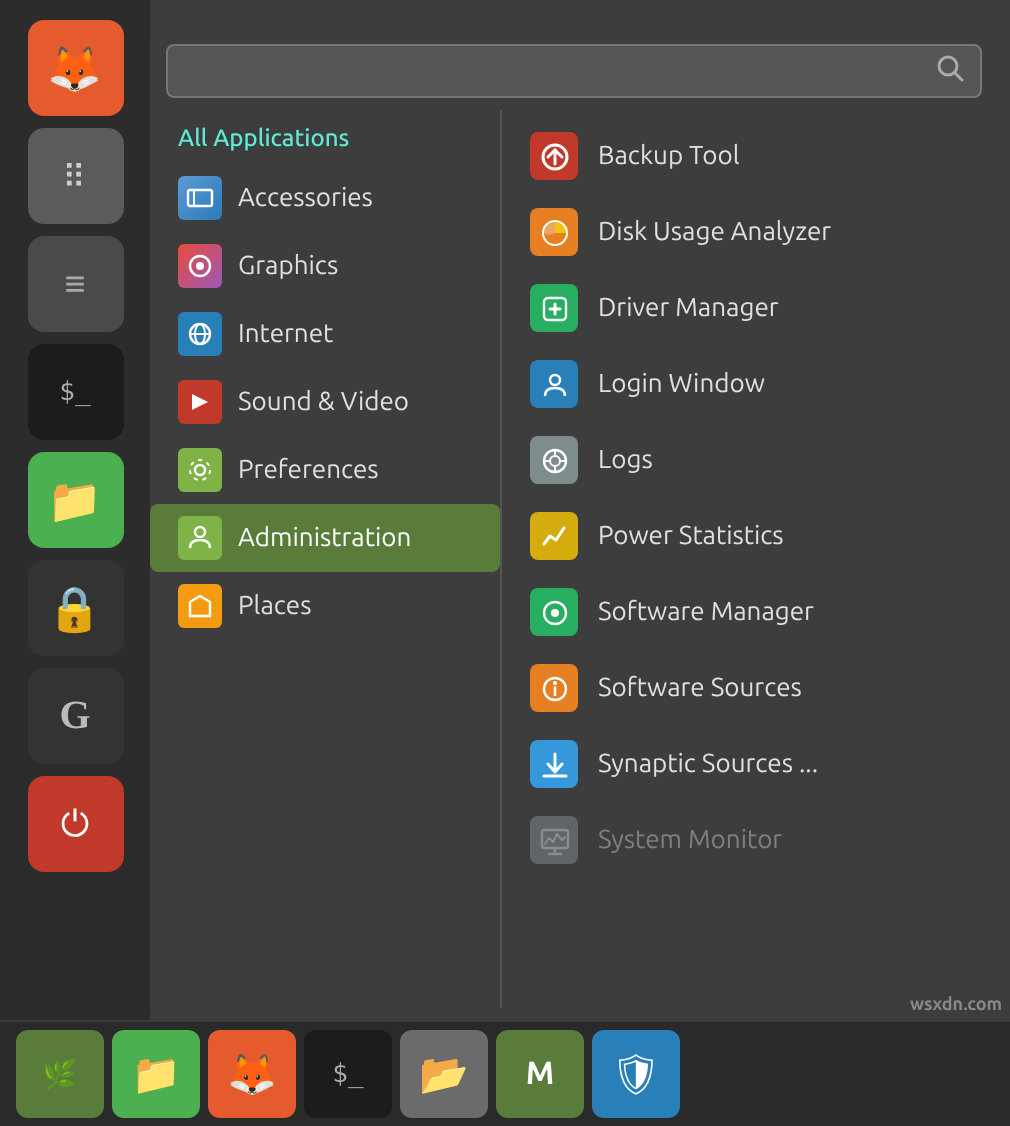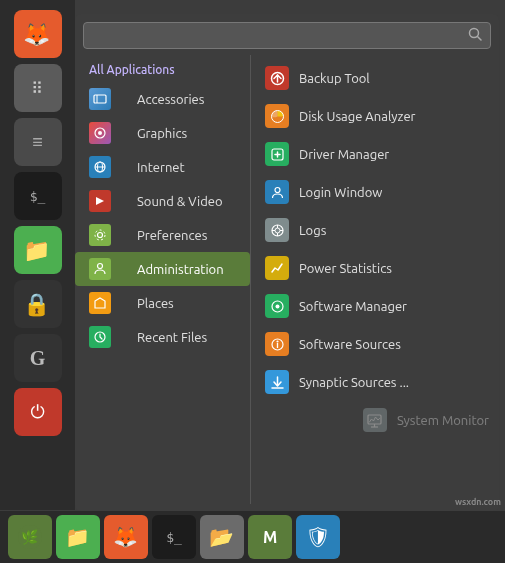--- a/index.html
+++ b/index.html
@@ -85,30 +85,30 @@
     .left-col {
       width: 175px;
       padding: 4px 0;
       overflow-y: auto;
     }
 
     .left-col::-webkit-scrollbar { width: 4px; }
     .left-col::-webkit-scrollbar-thumb { background: #666; }
 
     .section-header {
-      color: #c4b5fd;
+      color: #5eead4;
       font-size: 12px;
       padding: 4px 14px 6px 14px;
       font-weight: 500;
     }
 
     .menu-item {
       display: flex;
       align-items: center;
-      gap: 26px;
+      gap: 8px;
       padding: 6px 10px 6px 14px;
       cursor: pointer;
       border-radius: 4px;
       color: #e0e0e0;
       font-size: 13px;
     }
     .menu-item.active {
       background: #5a7c3a;
       color: #fff;
     }
@@ -138,21 +138,20 @@
       display: flex;
       align-items: center;
       gap: 10px;
       padding: 7px 10px 7px 14px;
       cursor: pointer;
       color: #e0e0e0;
       font-size: 13px;
     }
     .right-menu-item.disabled {
       opacity: 0.4;
-      justify-content: flex-end;
     }
 
     .right-icon {
       width: 24px;
       height: 24px;
       border-radius: 4px;
       display: flex;
       align-items: center;
       justify-content: center;
       font-size: 15px;
@@ -295,29 +294,20 @@
 
       <div class="menu-item">
         <div class="menu-item-icon" style="background:#f39c12;">
           <svg width="14" height="14" viewBox="0 0 14 14">
               <path d="M2 5 L7 2 L12 5 L12 12 L2 12 Z" fill="none" stroke="white" stroke-width="1.2"></path>
             </svg>
         </div>
         <span>Places</span>
       </div>
 
-      <div class="menu-item">
-        <div class="menu-item-icon" style="background:#27ae60;">
-          <svg width="14" height="14" viewBox="0 0 14 14">
-              <circle cx="7" cy="7" r="5" fill="none" stroke="white" stroke-width="1.2"></circle>
-              <polyline points="7,4 7,7 9,9" fill="none" stroke="white" stroke-width="1.2" stroke-linecap="round"></polyline>
-            </svg>
-        </div>
-        <span>Recent Files</span>
-      </div>
     </div>
 
     <div class="right-col">
 
       <div class="right-menu-item">
         <div class="right-icon icon-backup">
           <svg width="15" height="15" viewBox="0 0 15 15">
               <circle cx="7.5" cy="7.5" r="6" fill="none" stroke="white" stroke-width="1.5"></circle>
               <polyline points="4,7.5 7.5,4 11,7.5" fill="none" stroke="white" stroke-width="1.5" stroke-linecap="round"></polyline>
               <line x1="7.5" y1="4" x2="7.5" y2="11" stroke="white" stroke-width="1.5" stroke-linecap="round"></line>

